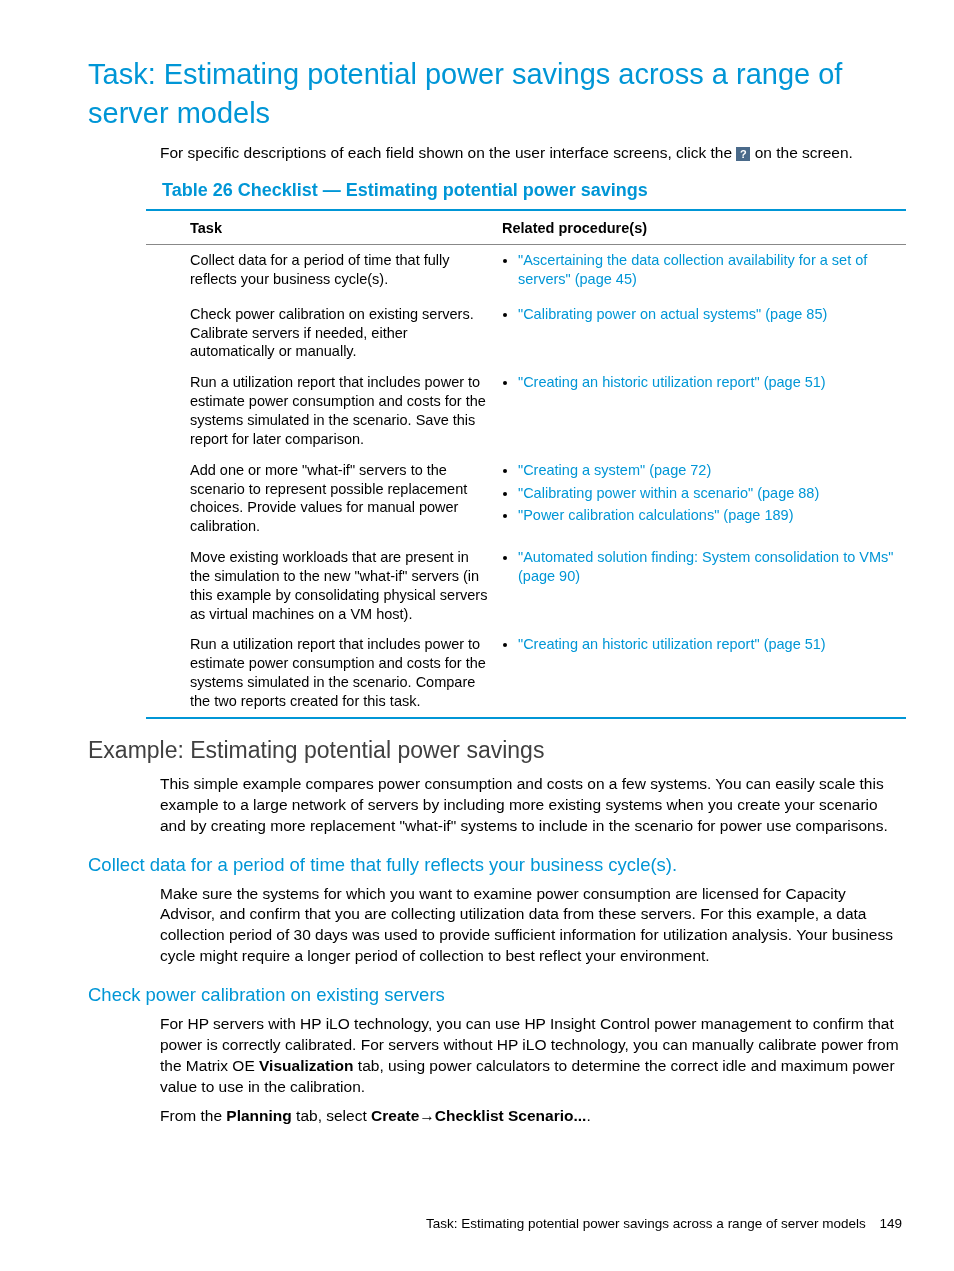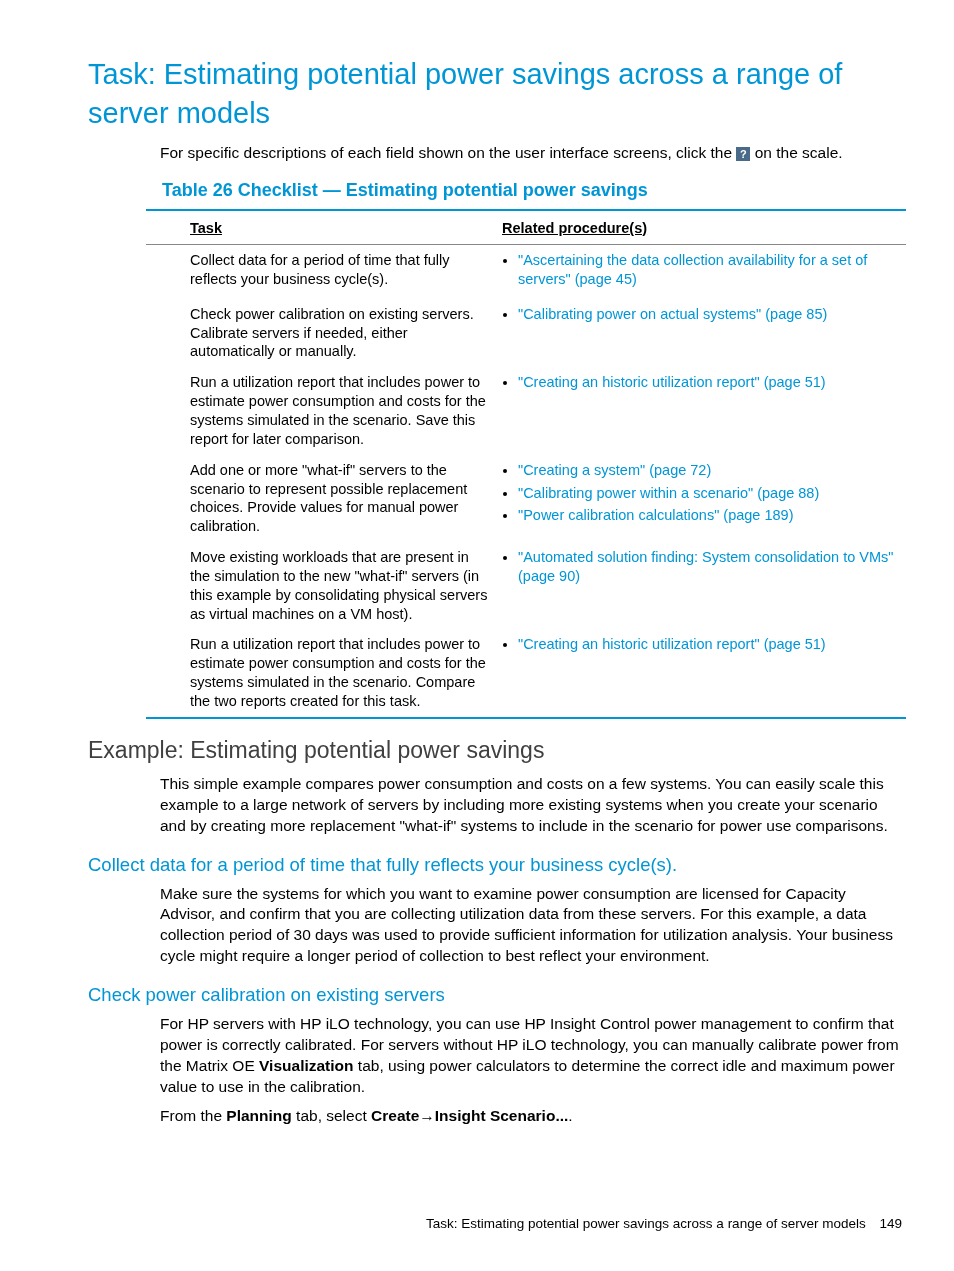--- a/index.html
+++ b/index.html
@@ -68,21 +68,20 @@
     border-collapse: collapse;
     border-top: 2.5px solid #0096d6;
     border-bottom: 2.5px solid #0096d6;
   }
   table.checklist th {
     text-align: left;
     font-weight: 600;
     font-size: 14.5px;
     padding: 8px 12px 6px 44px;
     border-bottom: 1px solid #888;
-    text-decoration: underline;
   }
   table.checklist th:nth-child(2){ padding-left:4px; }
   table.checklist td {
     vertical-align: top;
     padding: 6px 8px 6px 44px;
     font-size: 14.5px;
     line-height: 1.3;
   }
   table.checklist td:first-child { width: 300px; }
   table.checklist td:nth-child(2){ padding-left:4px; }
@@ -106,21 +105,21 @@
 </head>
 <body>
 
 <div class="page">
 
   <div class="h1">Task: Estimating potential power savings across a range of server models</div>
 
   <div class="body-text">
     <span>For specific descriptions of each field shown on the user interface screens, click the </span>
     <span class="help-icon">?</span>
-    <span> on the scale.</span>
+    <span> on the screen.</span>
   </div>
 
   <div class="table-caption">Table 26 Checklist — Estimating potential power savings</div>
 
   <table class="checklist">
     <thead>
       <tr>
         <th>Task</th>
         <th>Related procedure(s)</th>
       </tr>
@@ -191,21 +190,21 @@
 
   <div class="h3">Check power calibration on existing servers</div>
   <div class="body-text">
     <div class="para">
       <span>For HP servers with HP iLO technology, you can use HP Insight Control power management to confirm that power is correctly calibrated. For servers without HP iLO technology, you can manually calibrate power from the Matrix OE </span><span class="bold">Visualization</span><span> tab, using power calculators to determine the correct idle and maximum power value to use in the calibration.</span>
     </div>
   </div>
 
   <div class="body-text">
     <div class="para">
-      <span>From the </span><span class="bold">Planning</span><span> tab, select </span><span class="bold">Create</span><span>→</span><span class="bold">Insight Scenario...</span><span>.</span>
+      <span>From the </span><span class="bold">Planning</span><span> tab, select </span><span class="bold">Create</span><span>→</span><span class="bold">Checklist Scenario...</span><span>.</span>
     </div>
   </div>
 
   <div class="footer">
     <span>Task: Estimating potential power savings across a range of server models</span>
     <span class="pn">149</span>
   </div>
 
 </div>
 

